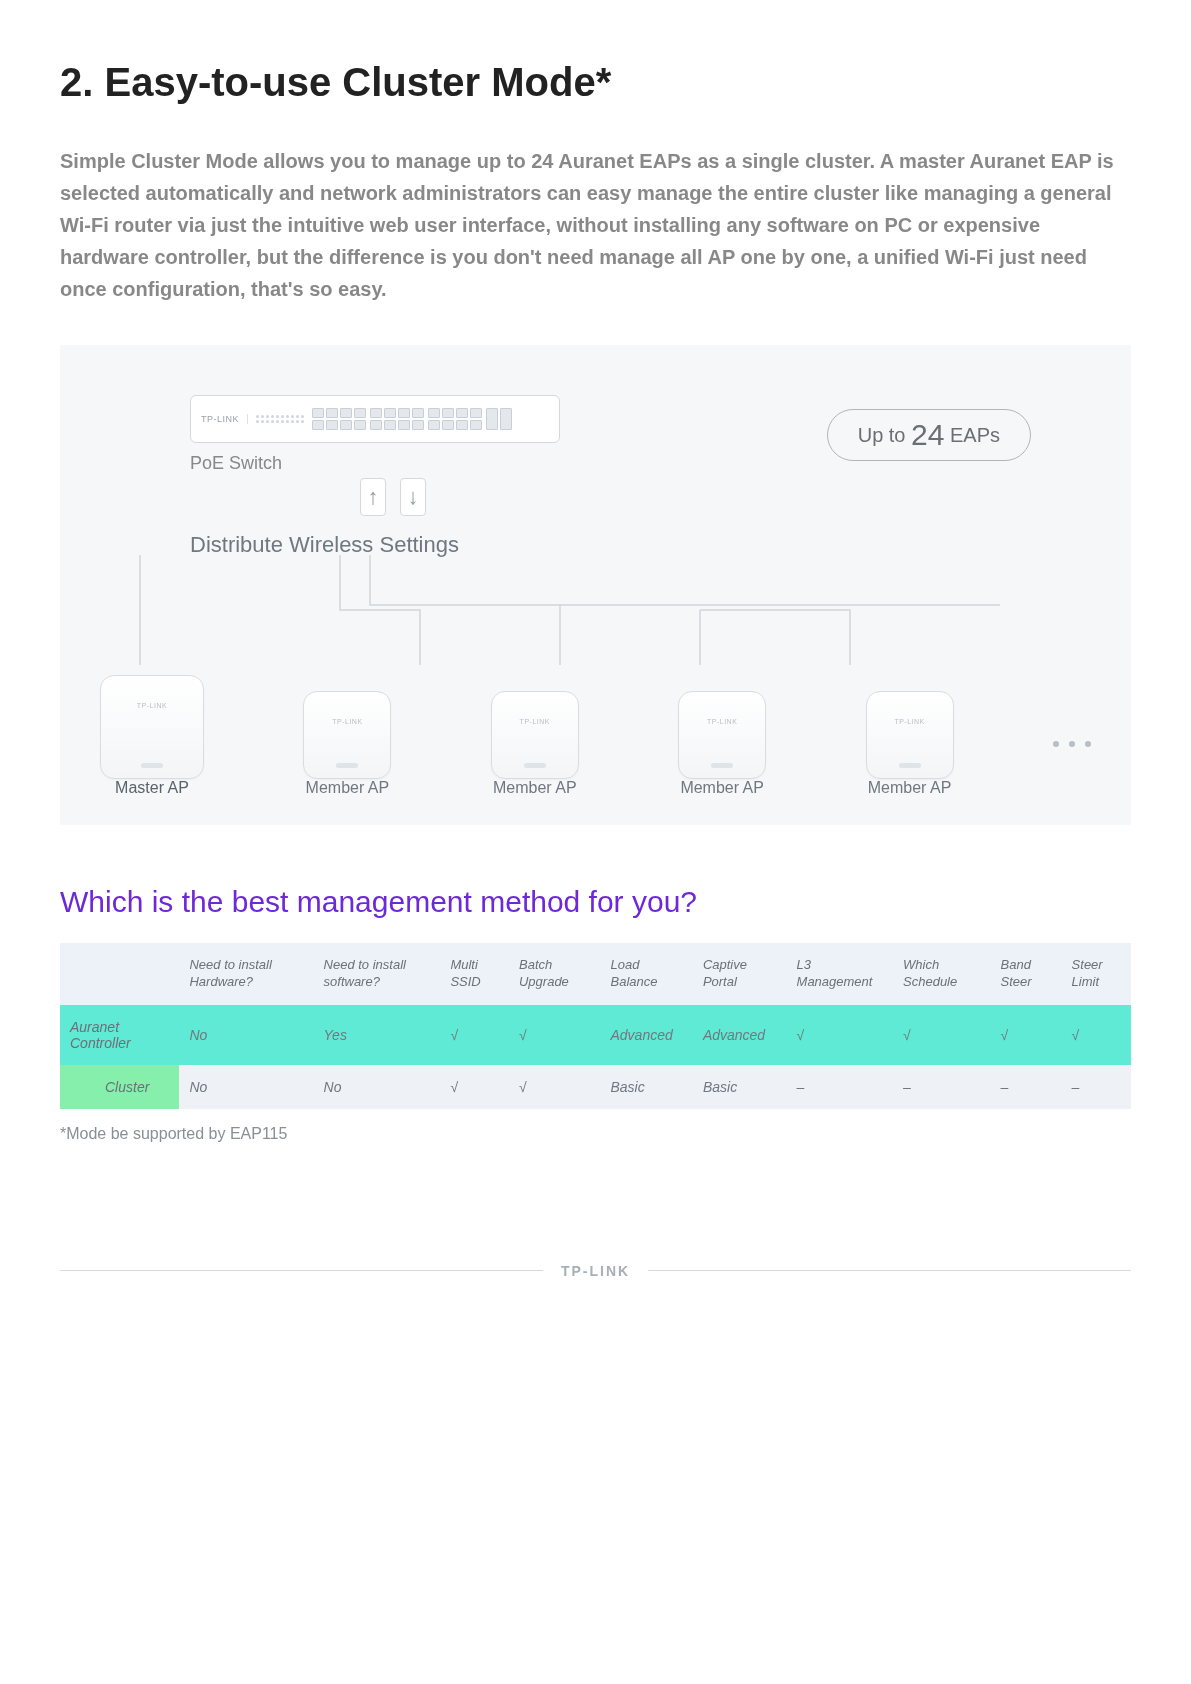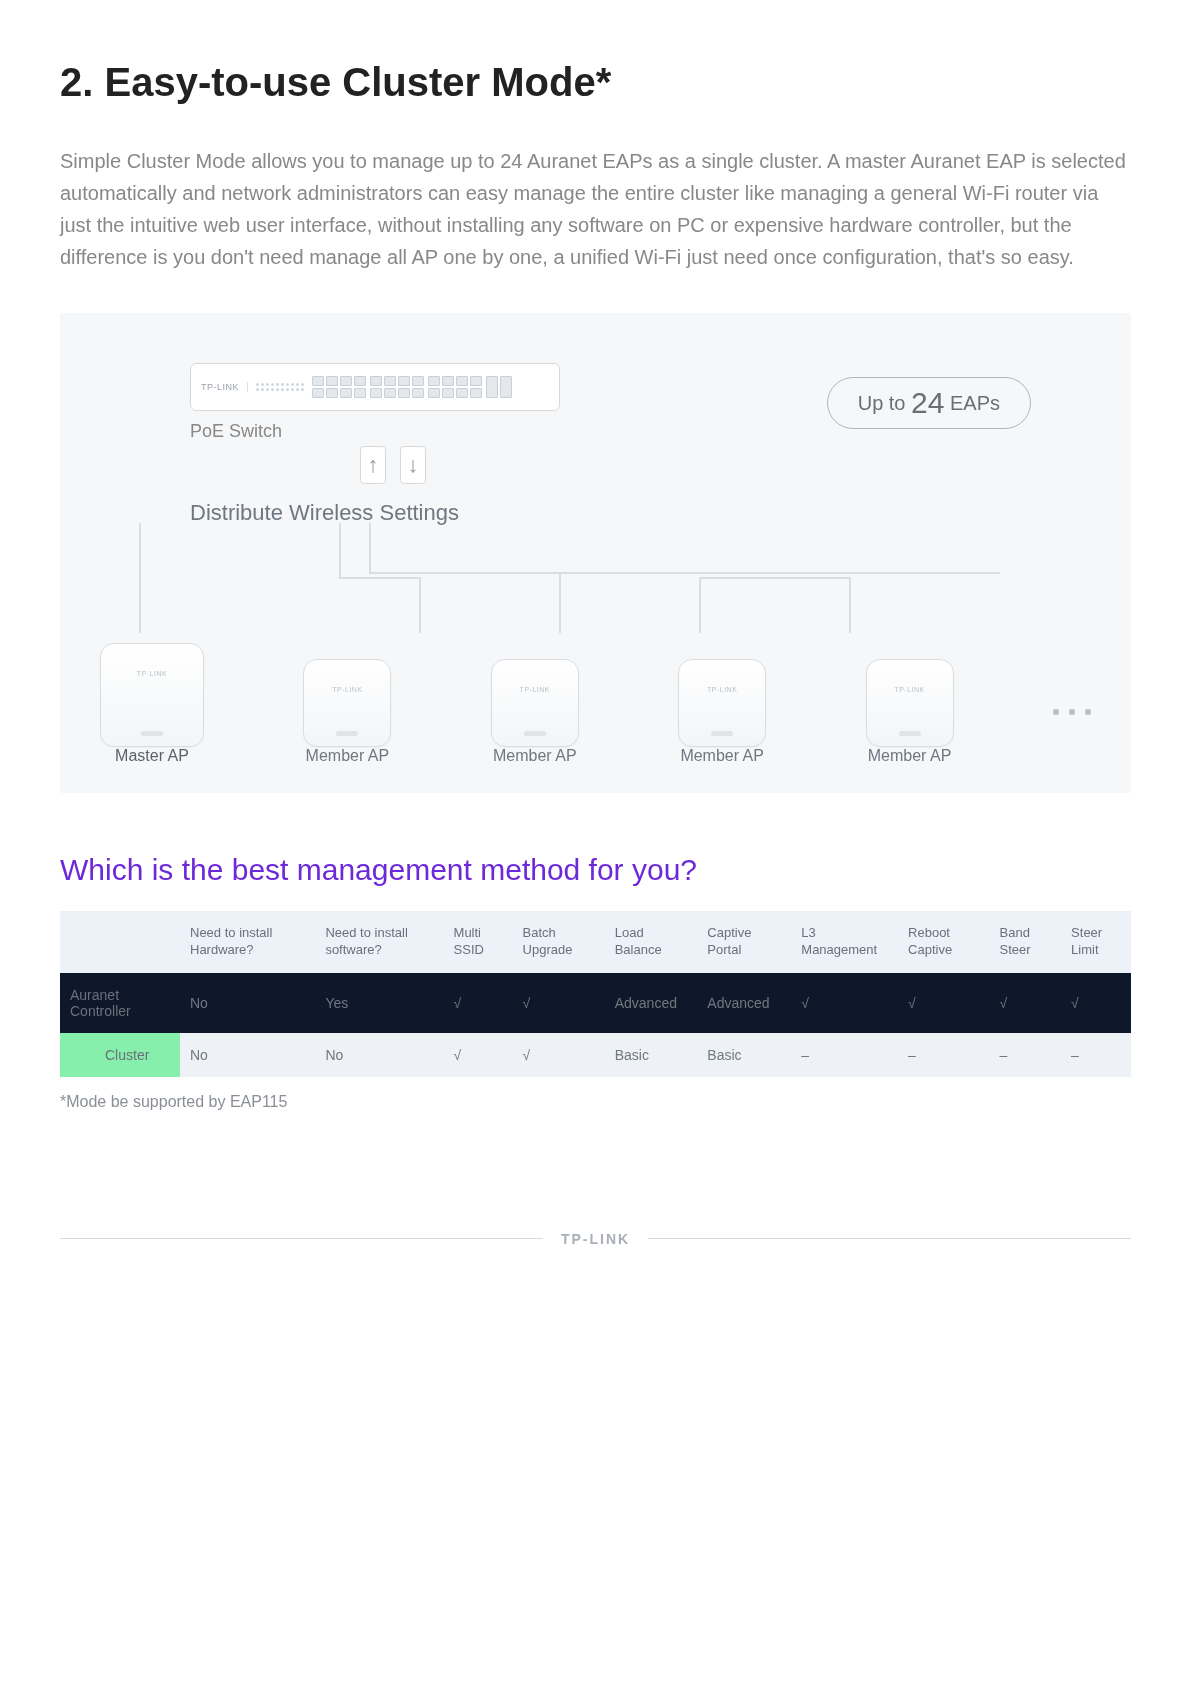--- a/index.html
+++ b/index.html
@@ -15,20 +15,21 @@
     font-size: 40px;
     font-weight: 600;
     color: #222;
     margin-bottom: 40px;
   }
   p.intro {
     font-size: 20px;
     line-height: 1.6;
     color: #888;
     margin-bottom: 40px;
+    font-weight: bold;
   }
   .diagram {
     background: #f6f7f9;
     border-radius: 2px;
     padding: 50px 40px 30px 40px;
     position: relative;
     height: 480px;
     margin-bottom: 60px;
   }
   .switch-row {
@@ -186,35 +187,36 @@
     font-size: 30px;
     font-weight: 400;
     color: #6d28d9;
     margin-bottom: 24px;
   }
   table.compare {
     width: 100%;
     border-collapse: collapse;
     font-size: 14px;
     color: #707880;
+    font-style: italic;
   }
   table.compare th, table.compare td {
     text-align: left;
     padding: 14px 10px;
     vertical-align: middle;
   }
   table.compare thead th {
     background: #ecf2f7;
     color: #6b707a;
     font-weight: 400;
     font-size: 13px;
     line-height: 1.3;
   }
   table.compare thead th:first-child { background: #ecf2f7; }
-  table.compare tbody tr:nth-child(1) td { background: #0f172a; }
+  table.compare tbody tr:nth-child(1) td { background: #5eead4; }
   table.compare tbody tr:nth-child(2) td { background: #eef1f5; }
   table.compare tbody td:first-child,
   table.compare tbody th:first-child {
     background: #e4e8ed;
     color: #6b707a;
   }
   table.compare tbody tr:nth-child(2) td:first-child { background: #86efac; padding-left: 45px; }
   .footnote {
     margin-top: 16px;
     font-size: 16px;
@@ -393,21 +395,21 @@
   <thead>
     <tr>
       <th></th>
       <th>Need to install Hardware?</th>
       <th>Need to install software?</th>
       <th>Multi SSID</th>
       <th>Batch Upgrade</th>
       <th>Load Balance</th>
       <th>Captive Portal</th>
       <th>L3 Management</th>
-      <th>Reboot Captive</th>
+      <th>Which Schedule</th>
       <th>Band Steer</th>
       <th>Steer Limit</th>
     </tr>
   </thead>
   <tbody>
     <tr>
       <td>Auranet Controller</td>
       <td>No</td>
       <td>Yes</td>
       <td>√</td>

